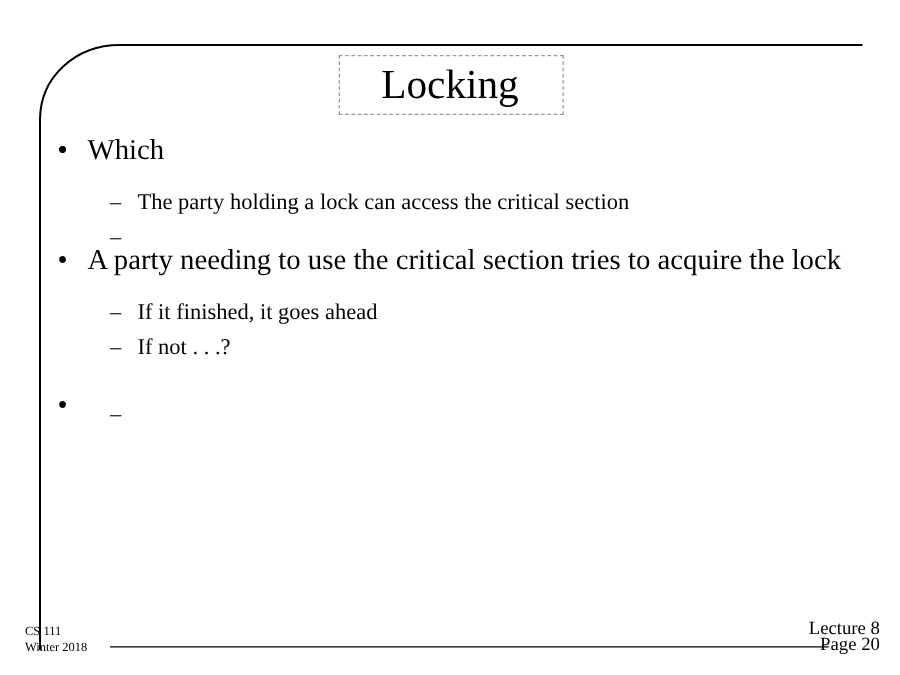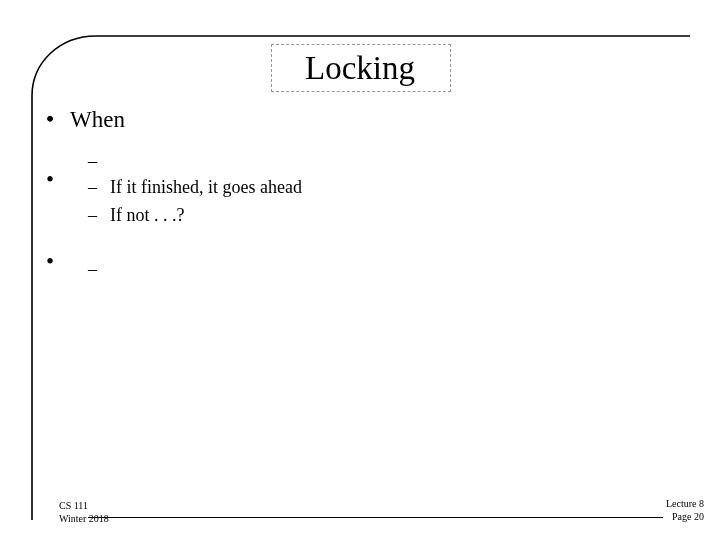--- a/index.html
+++ b/index.html
@@ -100,27 +100,26 @@
     height: 0;
     border-top: 1px solid #000000;
   }
   .footer-left {
     position: absolute;
     left: 20px;
     top: 499px;
     font-size: 10px;
     line-height: 13px;
     font-family: "Liberation Serif", serif;
-    margin-left: 39px;
   }
   .footer-right {
     position: absolute;
     right: 16px;
     top: 497px;
-    font-size: 10px;
+    font-size: 15px;
     line-height: 13px;
     text-align: right;
     font-family: "Liberation Serif", serif;
   }
 </style>
 </head>
 <body>
 
 <div class="slide">
 
@@ -135,37 +134,39 @@
   <div class="title-text">Locking</div>
 
   <div class="body">
 
     <div class="lvl1">
       <span class="bullet">•</span>
     </div>
 
     <div class="lvl1">
       <span class="bullet">•</span>
-      <span>When</span>
+      <span>Which</span>
     </div>
 
     <div class="gap-small"></div>
 
     <div class="lvl2">
       <span class="bullet">–</span>
+      <span>The party holding a lock can access the critical section</span>
     </div>
 
     <div class="lvl2">
       <span class="bullet">–</span>
     </div>
 
     <div class="gap-med"></div>
 
     <div class="lvl1">
       <span class="bullet">•</span>
+      <span>A party needing to use the critical section tries to acquire the lock</span>
     </div>
 
     <div class="gap-small"></div>
 
     <div class="lvl2">
       <span class="bullet">–</span>
       <span>If it finished, it goes ahead</span>
     </div>
 
     <div class="lvl2">

